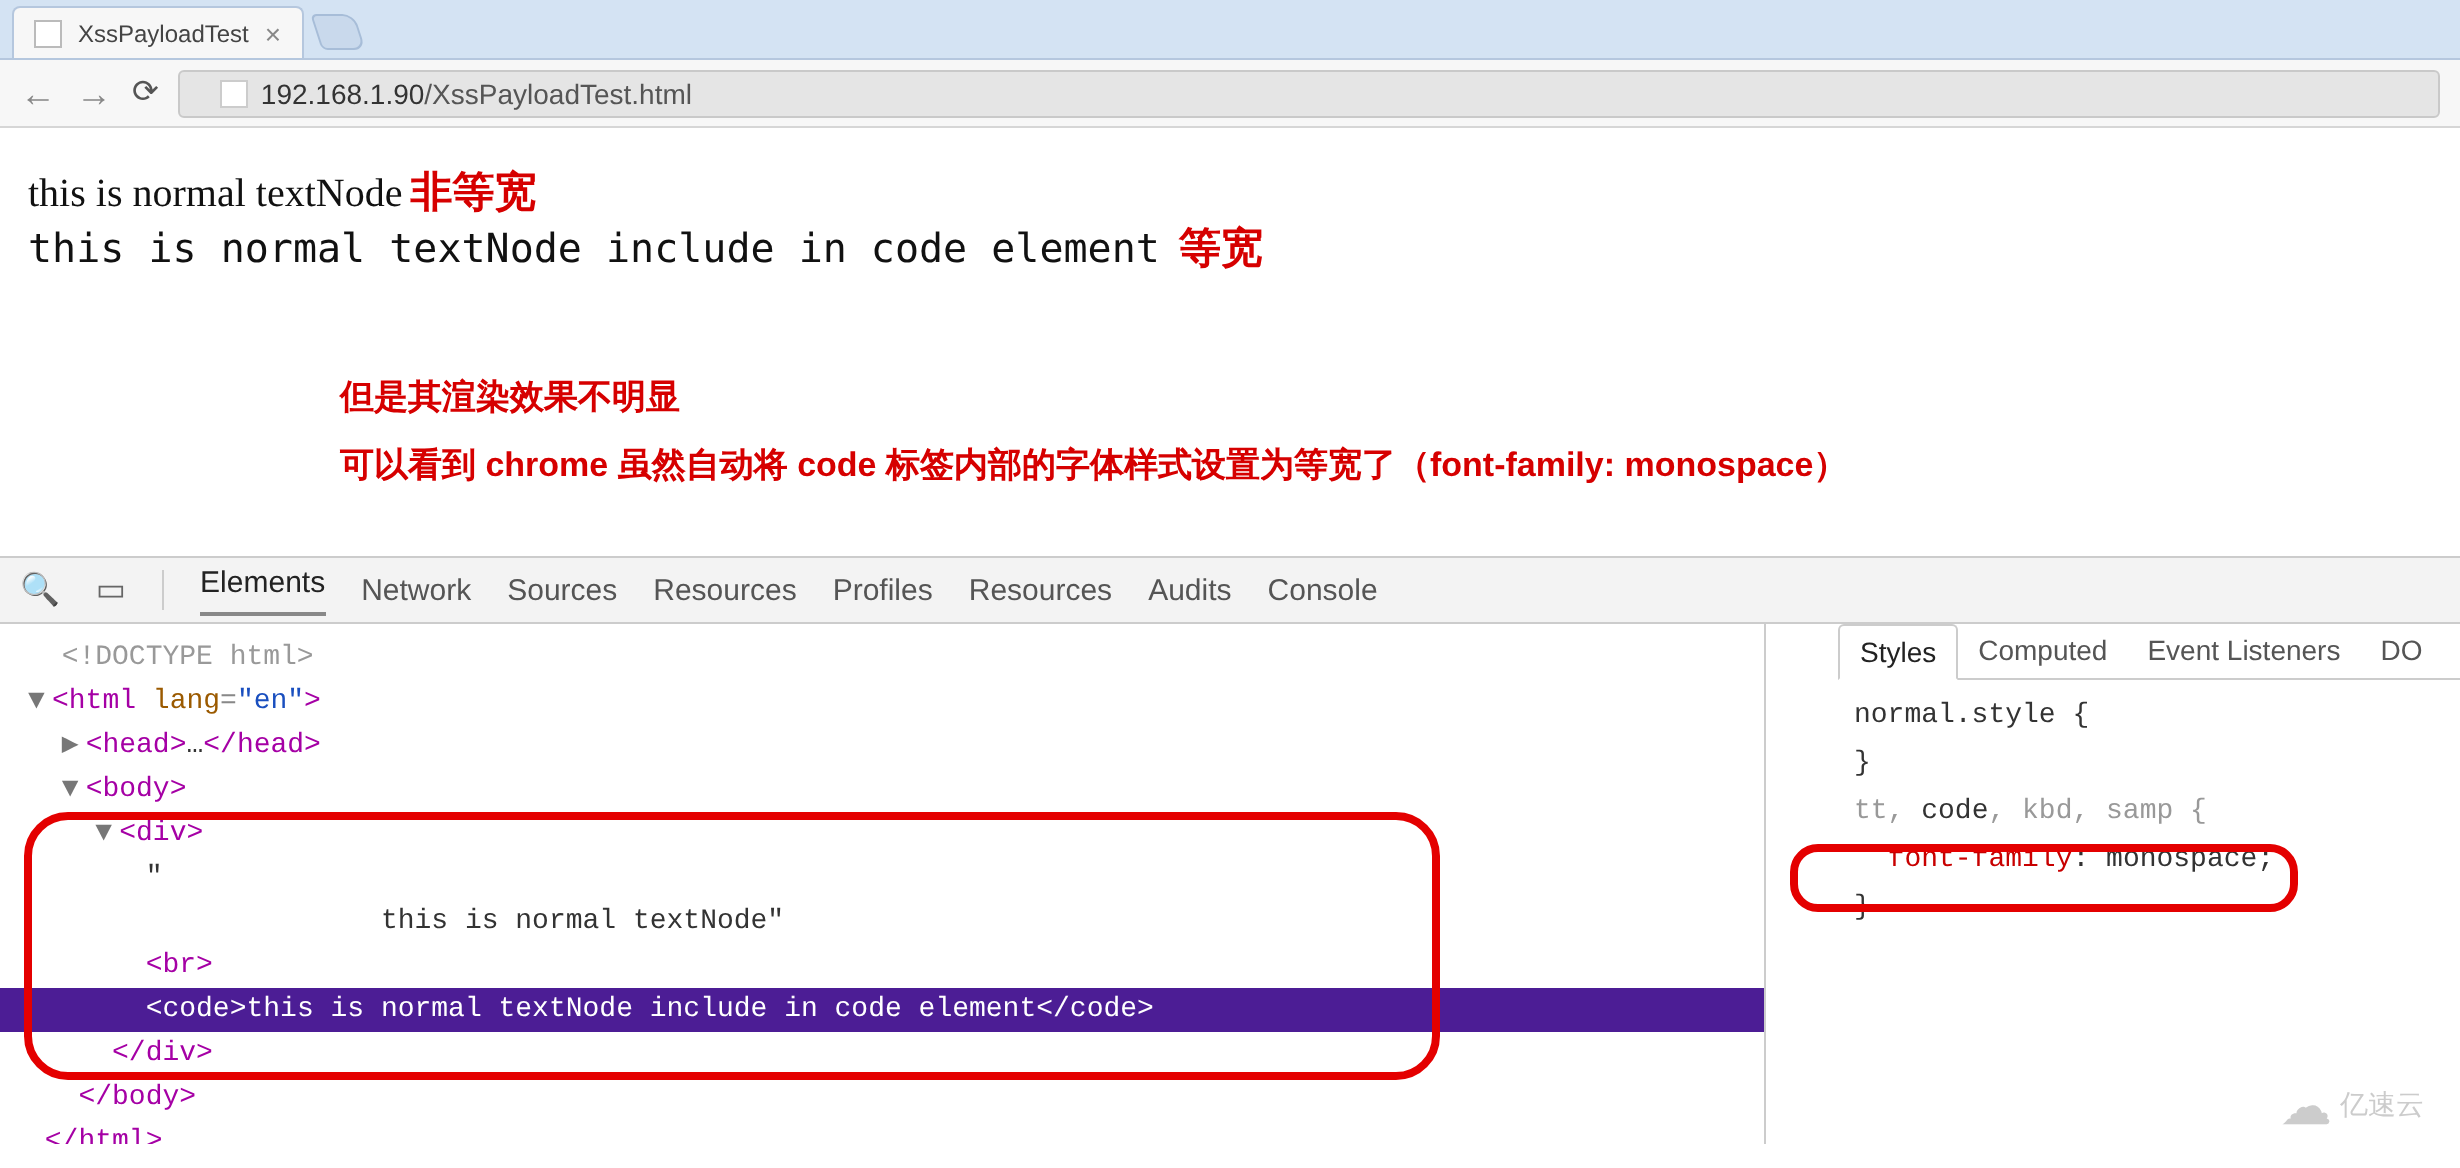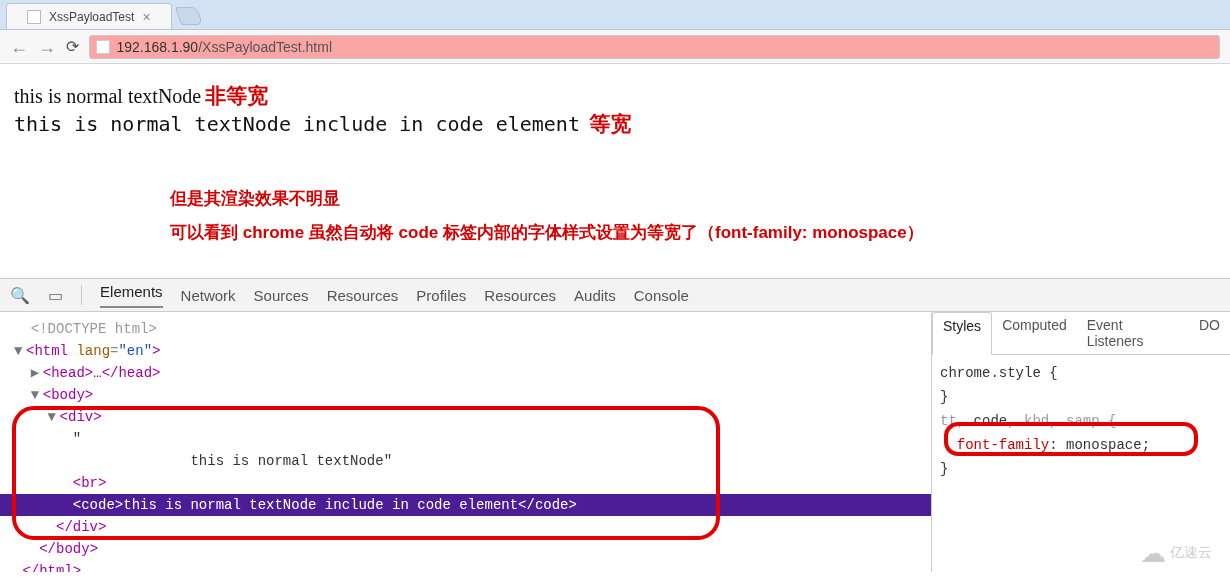--- a/index.html
+++ b/index.html
@@ -23,21 +23,21 @@
     border-bottom: 1px solid #b5c7de;
   }
   .tab {
     background: #f7f7f7;
     border: 1px solid #b5c7de;
     border-bottom: none;
     border-radius: 4px 4px 0 0;
     height: 26px;
     display: flex;
     align-items: center;
-    padding: 0 20px;
+    padding: 0 10px;
     font-size: 12px;
     color: #444;
     gap: 8px;
   }
   .tab .favicon {
     width: 14px; height: 14px; border: 1px solid #bbb; background:#fff; display:inline-block;
   }
   .tab .close { color:#888; font-size:14px; line-height:1; }
   .newtab {
     width: 22px; height: 18px; margin-left: 6px; margin-bottom: 4px;
@@ -58,24 +58,24 @@
   .navbtn {
     color: #888; font-size: 18px; line-height: 1; cursor: default;
   }
   .navbtn.enabled { color: #555; cursor: pointer; }
   .reload { font-size: 16px; }
   .omnibox {
     flex: 1;
     height: 24px;
     border: 1px solid #c9c9c9;
     border-radius: 3px;
-    background: #fca5a5;
+    background: #e5e5e5;
     display: flex;
     align-items: center;
-    padding: 0 6px;
+    padding: 0 20px;
     gap: 6px;
   }
   .pageicon {
     width: 14px; height: 14px; border: 1px solid #ccc; background:#fff;
   }
   .urltext {
     font-size: 14px; color:#555; flex:1;
     font-family: Arial, sans-serif;
   }
   .urltext .host { color:#333; }
@@ -159,26 +159,27 @@
   .red-box-1 {
     position:absolute;
     left: 12px; top: 94px;
     width: 708px; height: 134px;
     border: 4px solid #e40000;
     border-radius: 22px;
     pointer-events: none;
   }
 
   .styles-pane {
-    width: 299px;
+    width: 348px;
     border-left: 1px solid #ccc;
     font-family: Consolas, "Courier New", monospace;
     font-size: 14px;
     color:#333;
     position: relative;
+    padding-left: 36px;
   }
   .styles-tabs {
     display:flex;
     border-bottom:1px solid #ccc;
     font-family: "Segoe UI", Arial, sans-serif;
     font-size:14px;
     color:#555;
   }
   .styles-tabs .st {
     padding: 5px 10px;
@@ -299,21 +300,21 @@
   </div>
 
   <div class="styles-pane">
     <div class="styles-tabs">
       <span class="st active">Styles</span>
       <span class="st">Computed</span>
       <span class="st">Event Listeners</span>
       <span class="st">DO</span>
     </div>
     <div class="rules">
-      <div class="sel">chrome.style {</div>
+      <div class="sel">normal.style {</div>
       <div class="brace">}</div>
       <div class="sel">
         <span class="dim">tt, </span><span>code</span><span class="dim">, kbd, samp {</span>
       </div>
       <div>&nbsp;&nbsp;<span class="prop">font-family</span>: <span class="val">monospace;</span></div>
       <div class="brace">}</div>
     </div>
     <div class="red-box-2"></div>
   </div>
 </div>

